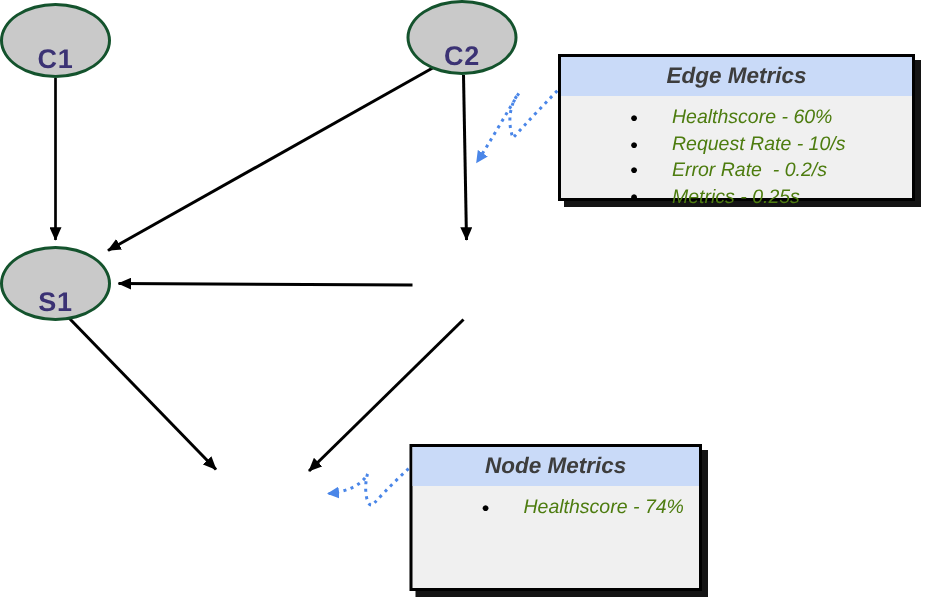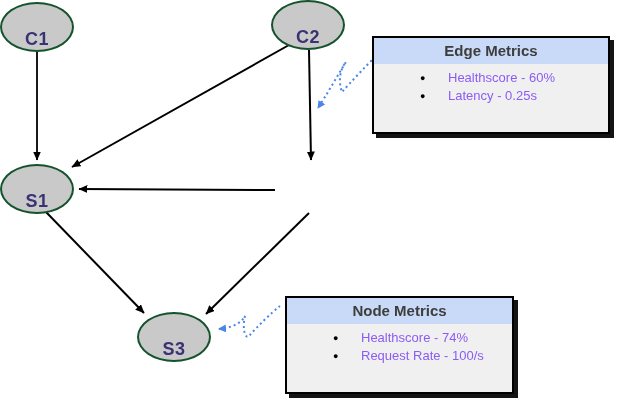--- a/index.html
+++ b/index.html
@@ -39,53 +39,54 @@
     font-weight: bold;
     font-size: 18px;
     letter-spacing: 0.5px;
   }
   .panel {
     position: absolute;
     box-sizing: border-box;
     background: #f0f0f0;
     border: 2px solid #000000;
     box-shadow: 4px 4px 0 0 rgba(0,0,0,0.92);
+    font-style: italic;
   }
   .panel-header {
     background: #c9daf8;
     color: #3d3d3d;
     font-weight: bold;
     font-size: 15px;
     text-align: center;
     height: 26px;
     line-height: 26px;
   }
   .panel ul {
     list-style: none;
     margin: 5px 0 0 0;
     padding: 0 0 0 46px;
   }
   .panel li {
     position: relative;
     font-size: 13px;
     line-height: 17.5px;
-    color: #8b5cf6;
+    color: #4d7c0f;
     white-space: pre;
     padding-left: 28px;
   }
   .panel li::before {
     content: "\25CF";
     position: absolute;
     left: 0;
     top: 1px;
     font-size: 9px;
     color: #000000;
   }
   .edge-panel { left: 372px; top: 36px; width: 238px; height: 98px; }
-  .node-panel { left: 285px; top: 296px; width: 229px; height: 98px; }
+  .node-panel { left: 273px; top: 296px; width: 195px; height: 98px; }
 </style>
 </head>
 <body>
 
 <div class="canvas">
 
   <svg class="edges-layer" width="617" height="404" viewBox="0 0 617 404">
     <defs>
       <marker id="arrow-black" markerUnits="userSpaceOnUse" markerWidth="10" markerHeight="8" refX="8.5" refY="4" orient="auto">
         <path d="M0,0 L9,4 L0,8 Z" fill="#000000"></path>
@@ -109,33 +110,31 @@
 
   <div class="node" style="left:0px; top:2px;">
     <span>C1</span>
   </div>
   <div class="node" style="left:271px; top:0px;">
     <span>C2</span>
   </div>
   <div class="node" style="left:0px; top:164px;">
     <span>S1</span>
   </div>
-  <div class="node" style="left:137px; top:312px;">
-    <span>S3</span>
-  </div>
 
   <div class="panel edge-panel">
     <div class="panel-header">Edge Metrics</div>
     <ul>
       <li>Healthscore - 60%</li>
-      <li>Latency - 0.25s</li>
+      <li>Request Rate - 10/s</li>
+      <li>Error Rate  - 0.2/s</li>
+      <li>Metrics - 0.25s</li>
     </ul>
   </div>
 
   <div class="panel node-panel">
     <div class="panel-header">Node Metrics</div>
     <ul>
       <li>Healthscore - 74%</li>
-      <li>Request Rate - 100/s</li>
     </ul>
   </div>
 
 </div>
 
 </body></html>

